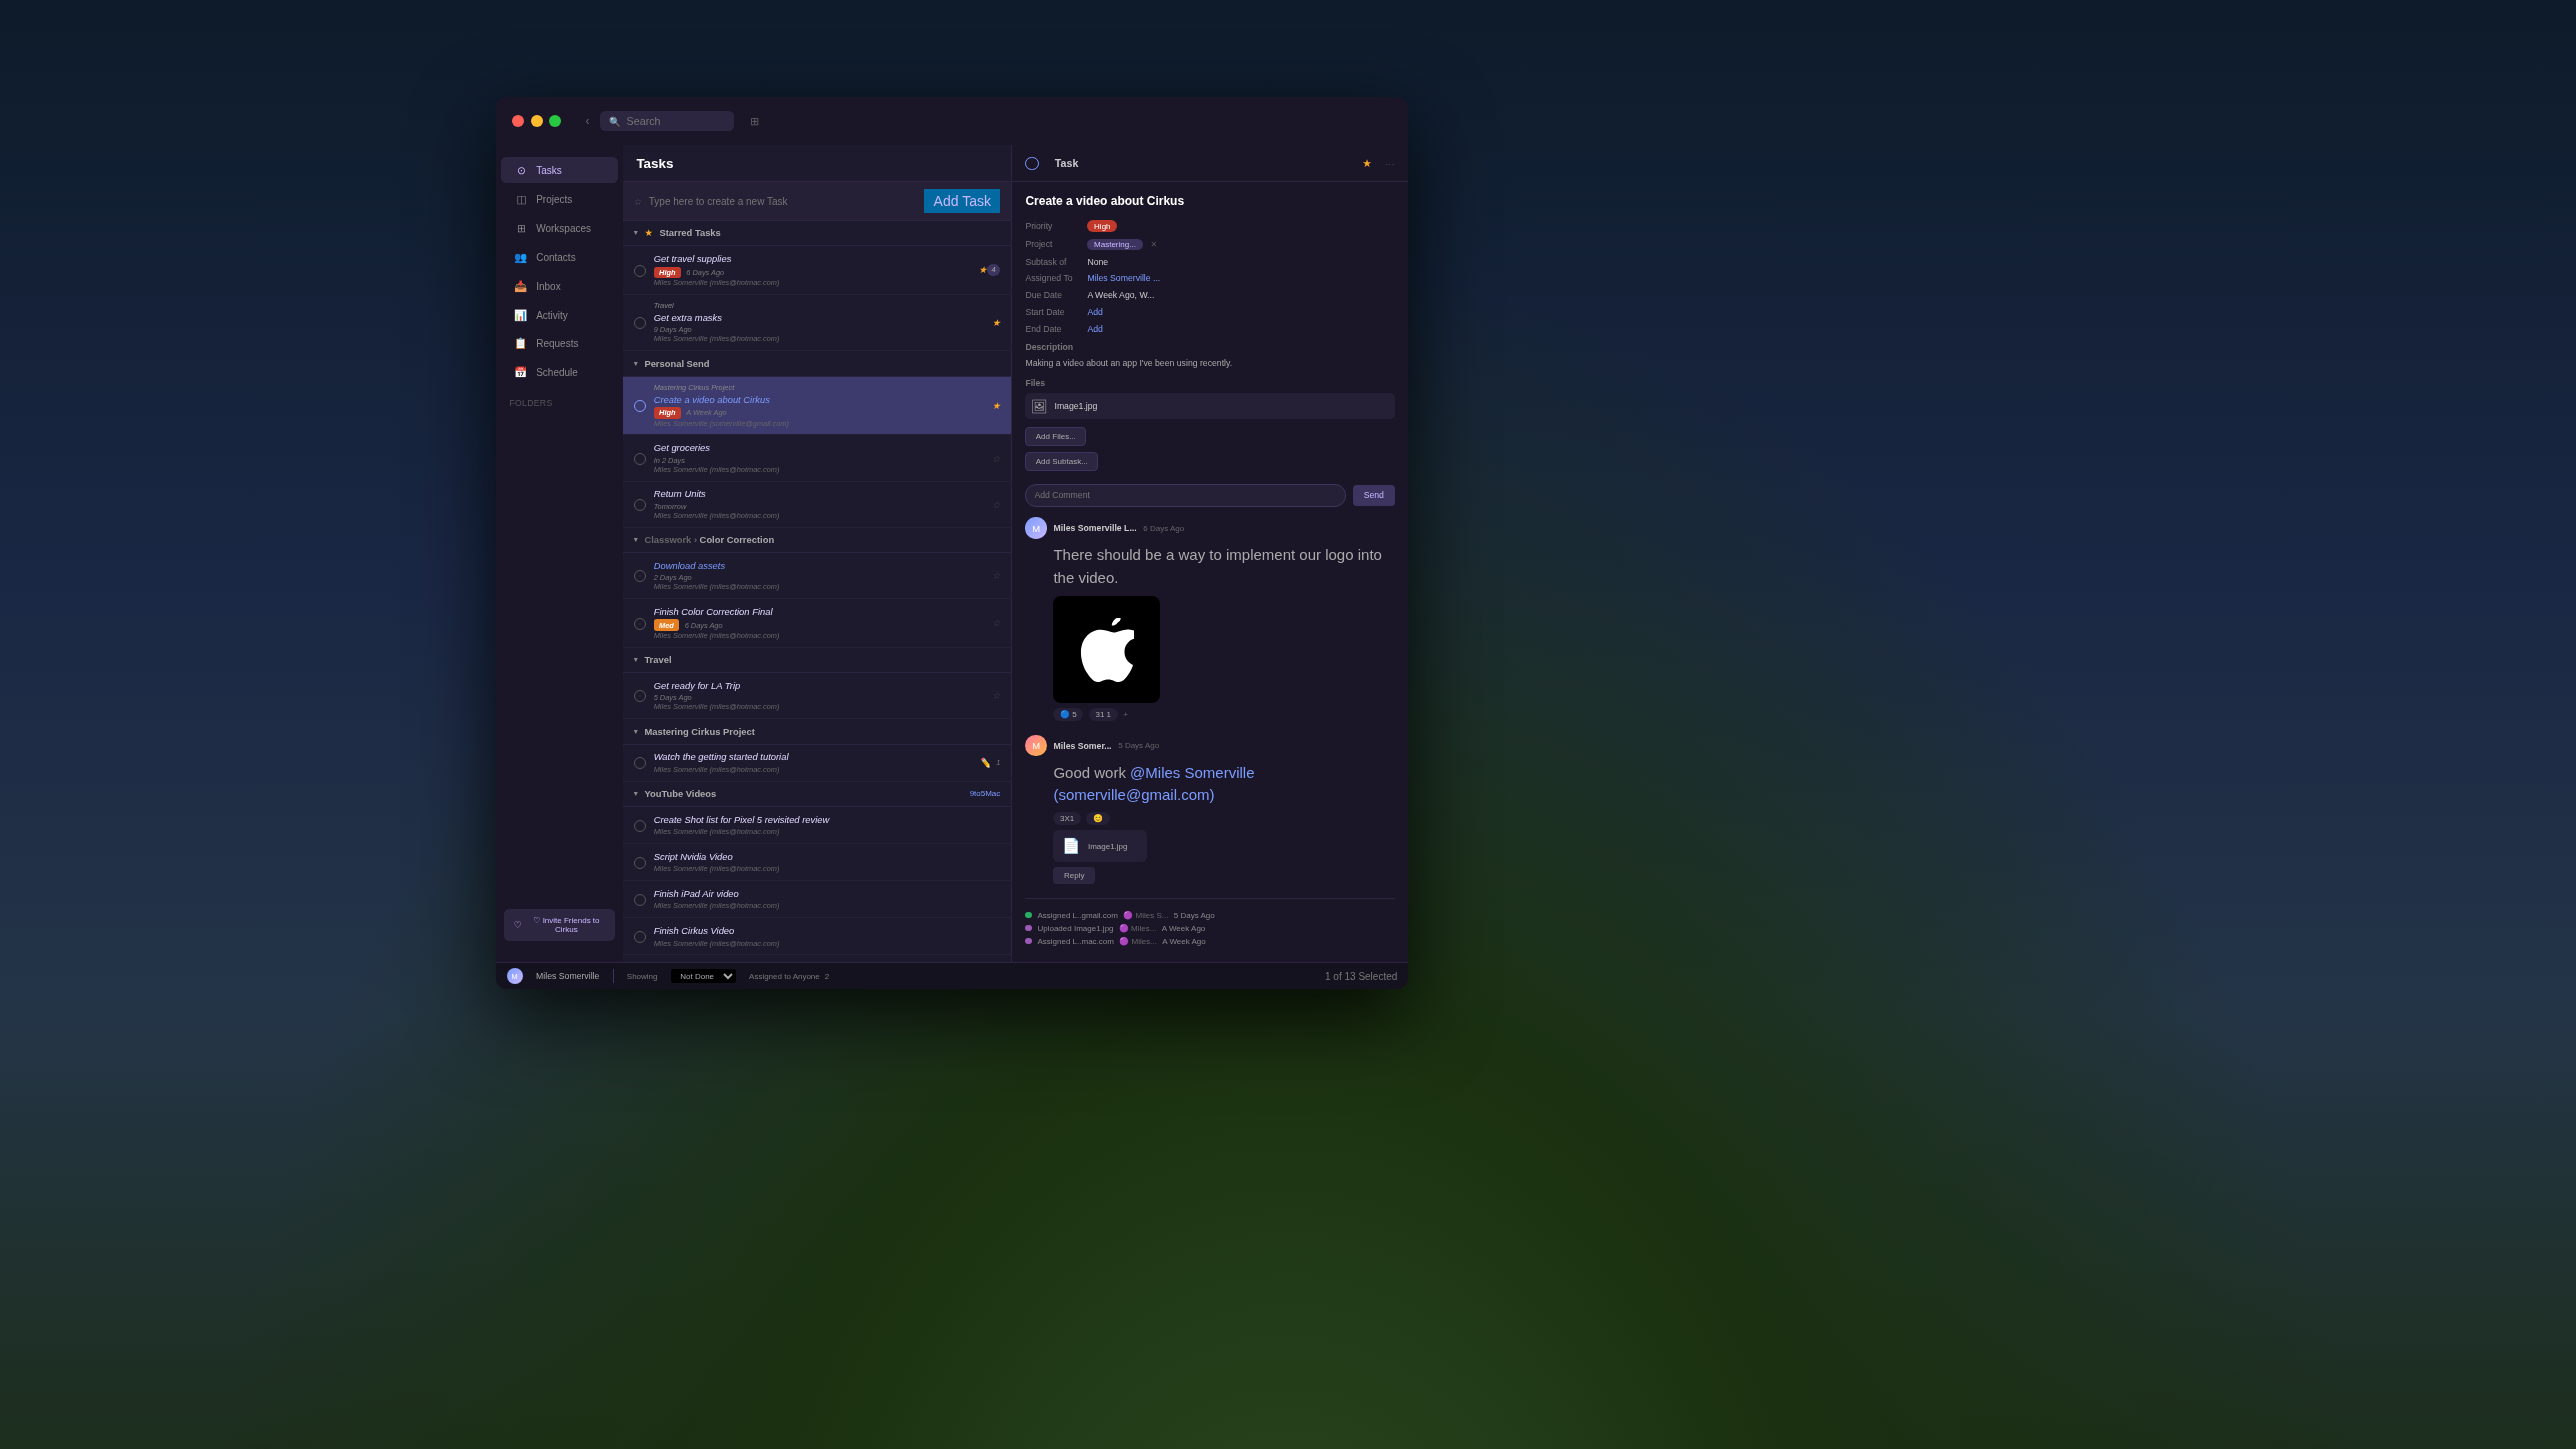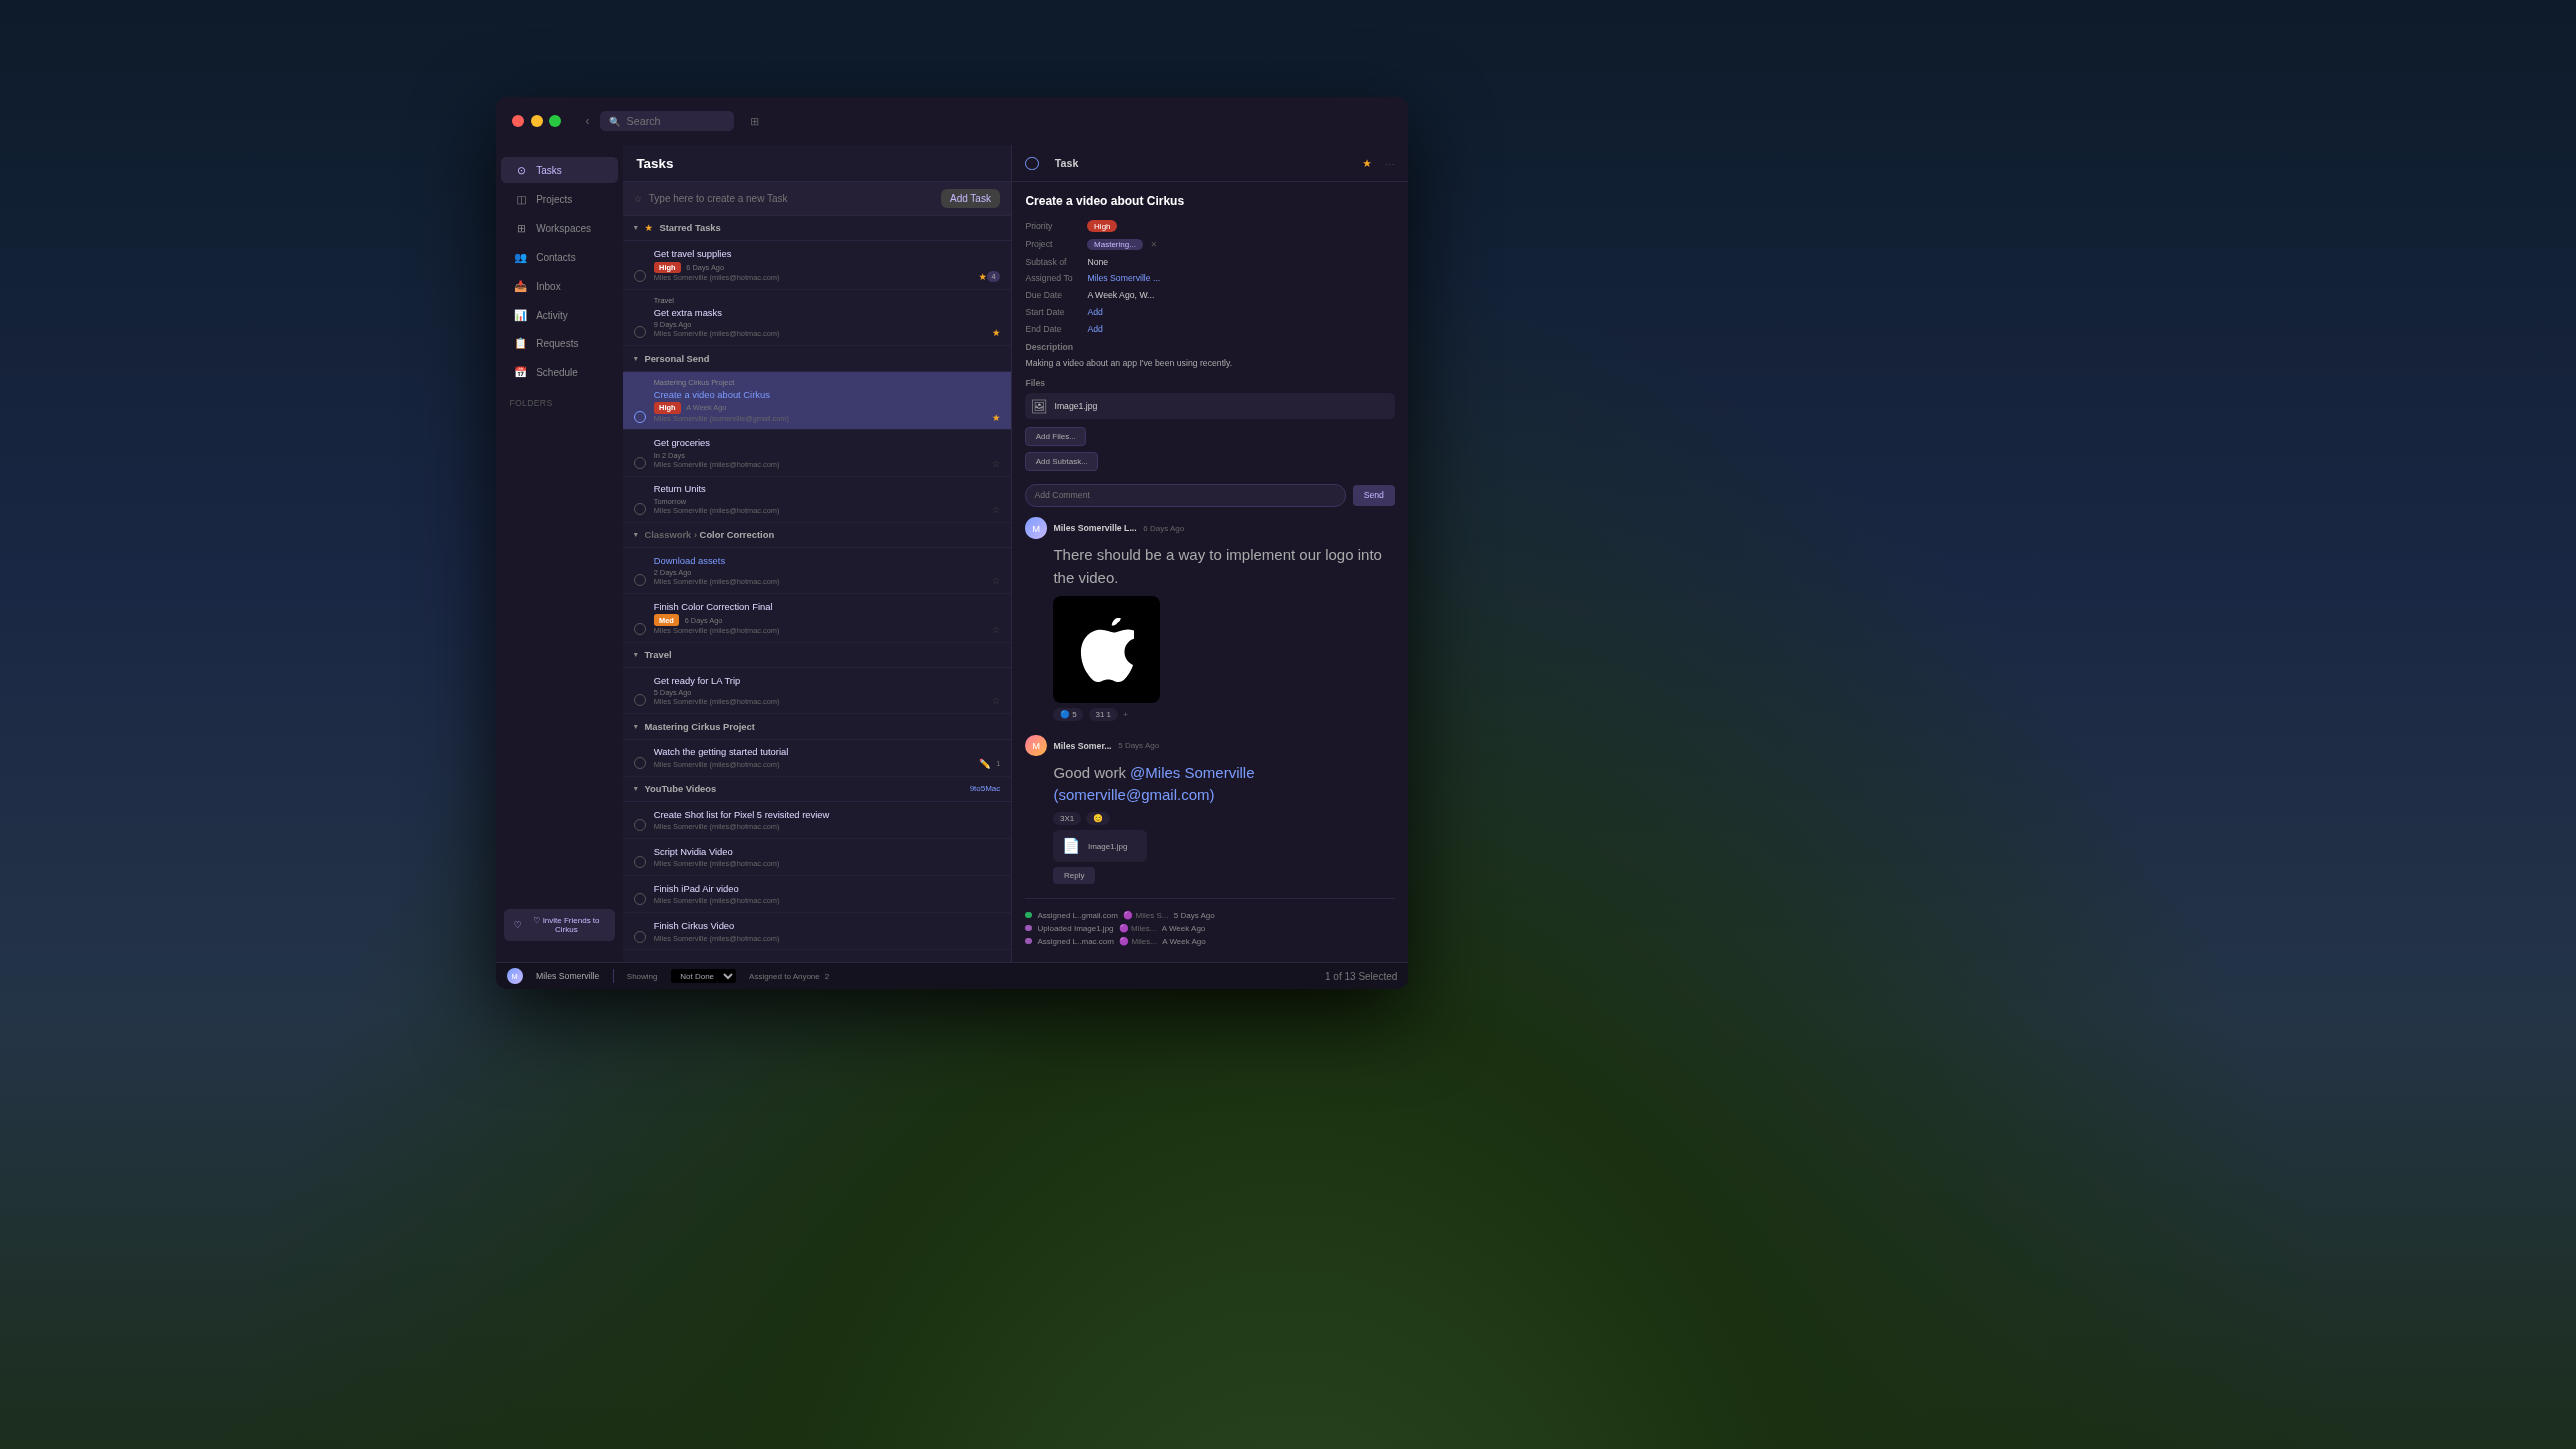--- a/index.html
+++ b/index.html
@@ -206,26 +206,26 @@
     .add-task-input {
       flex: 1;
       background: transparent;
       border: none;
       color: #666;
       font-size: 10px;
       outline: none;
     }
 
     .add-task-btn {
-      background: #404040;
+      background: #0369a1;
       border: none;
       color: #c8b8ff;
-      border-radius: 6px;
+      border-radius: 0;
       padding: 4px 9.4px;
-      font-size: 10px;
+      font-size: 14px;
       cursor: pointer;
     }
 
     
     .tasks-scroll {
       flex: 1;
       overflow-y: auto;
     }
 
     .tasks-scroll::-webkit-scrollbar { width: 4px; }
@@ -253,25 +253,26 @@
       font-weight: 600;
     }
 
     .section-star {
       color: #f5a623;
       font-size: 9.4px;
     }
 
     .task-item {
       display: flex;
-      align-items: flex-end;
+      align-items: center;
       padding: 6.7px 10.7px;
       border-bottom: 0.7px solid #252035;
       cursor: pointer;
       position: relative;
+      font-style: italic;
     }
 
     .task-item.selected {
       background: #3d3a6e;
     }
 
     .task-checkbox {
       width: 12px;
       height: 12px;
       border-radius: 50%;

